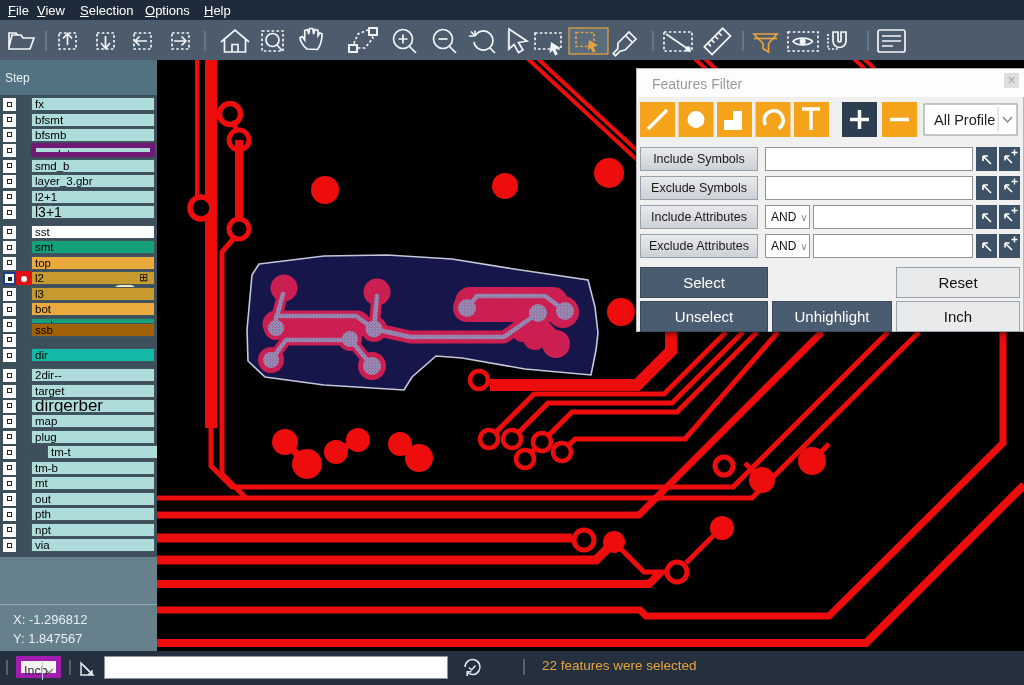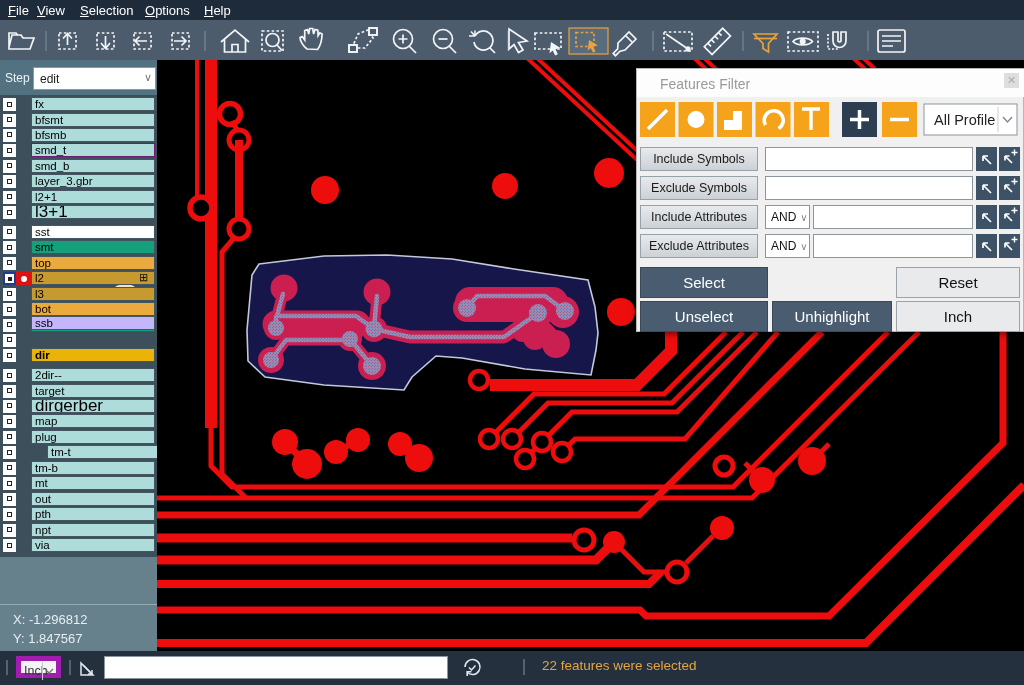--- a/index.html
+++ b/index.html
@@ -131,51 +131,47 @@
 
       <rect x="890" y="10" width="27" height="22" rx="2"></rect>
       <path d="M894 16 h19 M894 21 h19 M894 26 h11"></path>
       </g>
     </g>
   </svg>
   </div>
   <div id="lpanel">
     <div style="position:absolute;left:0;top:0px;width:160px;height:35px;background:#527181;text-decoration:underline;">
       <span style="position:absolute;left:5px;top:11px;color:#eaf2f5;font-size:12px;">Step</span>
-      <div style="position:absolute;left:33px;top:7px;width:123px;height:23px;background:#fff;border:1px solid #8a9aa5;">
-        <span style="position:absolute;left:6px;top:4px;font-size:12px;color:#222;">edit</span>
-        <span style="position:absolute;right:3px;top:3px;font-size:11px;color:#777;">∨</span>
-      </div>
     </div>
     <div id="rows">
 <div style="position:absolute;left:0px;top:35px;width:160px;height:462px;background:#3d4f5a;"></div>
 <div style="position:absolute;left:3px;top:38.0px;width:13px;height:13px;background:#fff;"></div>
 <div style="position:absolute;left:6.5px;top:41.5px;width:5px;height:5px;background:#fff;border:1.4px solid #222;"></div>
 <div style="position:absolute;left:31px;top:37.0px;width:124px;height:14.0px;background:#aedcda;border:1px solid #43555f;color:#000;font-size:11.5px;line-height:12px;padding-left:3px;white-space:nowrap;overflow:hidden;">fx</div>
 <div style="position:absolute;left:3px;top:53.5px;width:13px;height:13px;background:#fff;"></div>
 <div style="position:absolute;left:6.5px;top:57.0px;width:5px;height:5px;background:#fff;border:1.4px solid #222;"></div>
 <div style="position:absolute;left:31px;top:52.5px;width:124px;height:14.0px;background:#aedcda;border:1px solid #43555f;color:#000;font-size:11.5px;line-height:12px;padding-left:3px;white-space:nowrap;overflow:hidden;">bfsmt</div>
 <div style="position:absolute;left:3px;top:68.9px;width:13px;height:13px;background:#fff;"></div>
 <div style="position:absolute;left:6.5px;top:72.4px;width:5px;height:5px;background:#fff;border:1.4px solid #222;"></div>
 <div style="position:absolute;left:31px;top:67.9px;width:124px;height:14.0px;background:#aedcda;border:1px solid #43555f;color:#000;font-size:11.5px;line-height:12px;padding-left:3px;white-space:nowrap;overflow:hidden;">bfsmb</div>
 <div style="position:absolute;left:3px;top:84.4px;width:13px;height:13px;background:#fff;"></div>
 <div style="position:absolute;left:6.5px;top:87.9px;width:5px;height:5px;background:#fff;border:1.4px solid #222;"></div>
-<div style="position:absolute;left:31px;top:83.4px;width:124px;height:14.0px;background:#aedcda;border:1px solid #701a75;color:#000;font-size:11.5px;line-height:12px;padding-left:3px;white-space:nowrap;overflow:hidden;">smd_t</div>
+<div style="position:absolute;left:31px;top:83.4px;width:124px;height:14.0px;background:#aedcda;border:5px solid #701a75;color:#000;font-size:11.5px;line-height:12px;padding-left:3px;white-space:nowrap;overflow:hidden;">smd_t</div>
 <div style="position:absolute;left:3px;top:99.8px;width:13px;height:13px;background:#fff;"></div>
 <div style="position:absolute;left:6.5px;top:103.3px;width:5px;height:5px;background:#fff;border:1.4px solid #222;"></div>
 <div style="position:absolute;left:31px;top:98.8px;width:124px;height:14.0px;background:#aedcda;border:1px solid #43555f;color:#000;font-size:11.5px;line-height:12px;padding-left:3px;white-space:nowrap;overflow:hidden;">smd_b</div>
 <div style="position:absolute;left:3px;top:115.3px;width:13px;height:13px;background:#fff;"></div>
 <div style="position:absolute;left:6.5px;top:118.8px;width:5px;height:5px;background:#fff;border:1.4px solid #222;"></div>
 <div style="position:absolute;left:31px;top:114.3px;width:124px;height:14.0px;background:#aedcda;border:1px solid #43555f;color:#000;font-size:11.5px;line-height:12px;padding-left:3px;white-space:nowrap;overflow:hidden;">layer_3.gbr</div>
 <div style="position:absolute;left:3px;top:130.7px;width:13px;height:13px;background:#fff;"></div>
 <div style="position:absolute;left:6.5px;top:134.2px;width:5px;height:5px;background:#fff;border:1.4px solid #222;"></div>
 <div style="position:absolute;left:31px;top:129.7px;width:124px;height:14.0px;background:#aedcda;border:1px solid #43555f;color:#000;font-size:11.5px;line-height:12px;padding-left:3px;white-space:nowrap;overflow:hidden;">l2+1</div>
 <div style="position:absolute;left:3px;top:146.2px;width:13px;height:13px;background:#fff;"></div>
 <div style="position:absolute;left:6.5px;top:149.7px;width:5px;height:5px;background:#fff;border:1.4px solid #222;"></div>
-<div style="position:absolute;left:31px;top:145.2px;width:124px;height:14.0px;background:#aedcda;border:1px solid #43555f;color:#000;font-size:17px;line-height:12px;padding-left:3px;white-space:nowrap;overflow:hidden;">l3+1</div>
+<div style="position:absolute;left:31px;top:145.2px;width:124px;height:14.0px;background:#aedcda;border:1px solid #43555f;color:#000;font-size:14px;line-height:12px;padding-left:3px;white-space:nowrap;overflow:hidden;">l3+1</div>
 <div style="position:absolute;left:3px;top:165.8px;width:13px;height:13px;background:#fff;"></div>
 <div style="position:absolute;left:6.5px;top:169.3px;width:5px;height:5px;background:#fff;border:1.4px solid #222;"></div>
 <div style="position:absolute;left:31px;top:164.8px;width:124px;height:14.0px;background:#ffffff;border:1px solid #43555f;color:#000;font-size:11.5px;line-height:12px;padding-left:3px;white-space:nowrap;overflow:hidden;">sst</div>
 <div style="position:absolute;left:3px;top:181.2px;width:13px;height:13px;background:#fff;"></div>
 <div style="position:absolute;left:6.5px;top:184.7px;width:5px;height:5px;background:#fff;border:1.4px solid #222;"></div>
 <div style="position:absolute;left:31px;top:180.2px;width:124px;height:14.0px;background:#14a07b;border:1px solid #43555f;color:#000;font-size:11.5px;line-height:12px;padding-left:3px;white-space:nowrap;overflow:hidden;">smt</div>
 <div style="position:absolute;left:3px;top:196.7px;width:13px;height:13px;background:#fff;"></div>
 <div style="position:absolute;left:6.5px;top:200.2px;width:5px;height:5px;background:#fff;border:1.4px solid #222;"></div>
 <div style="position:absolute;left:31px;top:195.7px;width:124px;height:14.0px;background:#eaaa3d;border:1px solid #43555f;color:#000;font-size:11.5px;line-height:12px;padding-left:3px;white-space:nowrap;overflow:hidden;">top</div>
 <div style="position:absolute;left:16px;top:211.1px;width:15px;height:14.4px;background:#df1111;"></div>
@@ -189,24 +185,24 @@
 <div style="position:absolute;left:6.5px;top:231.1px;width:5px;height:5px;background:#fff;border:1.4px solid #222;"></div>
 <div style="position:absolute;left:31px;top:226.6px;width:124px;height:14.0px;background:#c79a2f;border:1px solid #43555f;color:#000;font-size:11.5px;line-height:12px;padding-left:3px;white-space:nowrap;overflow:hidden;">l3</div>
 <div style="position:absolute;left:3px;top:243.0px;width:13px;height:13px;background:#fff;"></div>
 <div style="position:absolute;left:6.5px;top:246.5px;width:5px;height:5px;background:#fff;border:1.4px solid #222;"></div>
 <div style="position:absolute;left:31px;top:242.0px;width:124px;height:14.0px;background:#eaaa3d;border:1px solid #43555f;color:#000;font-size:11.5px;line-height:12px;padding-left:3px;white-space:nowrap;overflow:hidden;">bot</div>
 <div style="position:absolute;left:3px;top:258.5px;width:13px;height:13px;background:#fff;"></div>
 <div style="position:absolute;left:6.5px;top:262.0px;width:5px;height:5px;background:#fff;border:1.4px solid #222;"></div>
 <div style="position:absolute;left:31px;top:257.5px;width:124px;height:14.0px;background:#14a07b;border:1px solid #43555f;color:#000;font-size:11.5px;line-height:12px;padding-left:3px;white-space:nowrap;overflow:hidden;">smb</div>
 <div style="position:absolute;left:3px;top:273.9px;width:13px;height:13px;background:#fff;"></div>
 <div style="position:absolute;left:6.5px;top:277.4px;width:5px;height:5px;background:#fff;border:1.4px solid #222;"></div>
-<div style="position:absolute;left:31px;top:256px;width:124px;height:14.0px;background:#c4b5fd;border:1px solid #43555f;color:#000;font-size:11.5px;line-height:12px;padding-left:3px;white-space:nowrap;overflow:hidden;">ssb</div>
+<div style="position:absolute;left:31px;top:263px;width:124px;height:14.0px;background:#a16207;border:1px solid #43555f;color:#000;font-size:11.5px;line-height:12px;padding-left:3px;white-space:nowrap;overflow:hidden;">ssb</div>
 <div style="position:absolute;left:3px;top:289.4px;width:13px;height:13px;background:#fff;"></div>
 <div style="position:absolute;left:6.5px;top:292.9px;width:5px;height:5px;background:#fff;border:1.4px solid #222;"></div>
-<div style="position:absolute;left:31px;top:288.4px;width:124px;height:14.0px;background:#eab308;border:1px solid #43555f;color:#000;font-size:11.5px;line-height:12px;padding-left:3px;white-space:nowrap;overflow:hidden;font-weight:bold;">dir</div>
+<div style="position:absolute;left:31px;top:288.4px;width:124px;height:14.0px;background:#14b8a6;border:1px solid #43555f;color:#000;font-size:11.5px;line-height:12px;padding-left:3px;white-space:nowrap;overflow:hidden;">dir</div>
 <div style="position:absolute;left:3px;top:309.0px;width:13px;height:13px;background:#fff;"></div>
 <div style="position:absolute;left:6.5px;top:312.5px;width:5px;height:5px;background:#fff;border:1.4px solid #222;"></div>
 <div style="position:absolute;left:31px;top:308.0px;width:124px;height:14.0px;background:#aedcda;border:1px solid #43555f;color:#000;font-size:11.5px;line-height:12px;padding-left:3px;white-space:nowrap;overflow:hidden;">2dir--</div>
 <div style="position:absolute;left:3px;top:324.5px;width:13px;height:13px;background:#fff;"></div>
 <div style="position:absolute;left:6.5px;top:328.0px;width:5px;height:5px;background:#fff;border:1.4px solid #222;"></div>
 <div style="position:absolute;left:31px;top:323.5px;width:124px;height:14.0px;background:#aedcda;border:1px solid #43555f;color:#000;font-size:11.5px;line-height:12px;padding-left:3px;white-space:nowrap;overflow:hidden;">target</div>
 <div style="position:absolute;left:3px;top:339.9px;width:13px;height:13px;background:#fff;"></div>
 <div style="position:absolute;left:6.5px;top:343.4px;width:5px;height:5px;background:#fff;border:1.4px solid #222;"></div>
 <div style="position:absolute;left:31px;top:338.9px;width:124px;height:14.0px;background:#aedcda;border:1px solid #43555f;color:#000;font-size:17px;line-height:12px;padding-left:3px;white-space:nowrap;overflow:hidden;">dirgerber</div>
 <div style="position:absolute;left:3px;top:355.4px;width:13px;height:13px;background:#fff;"></div>
@@ -356,21 +352,21 @@
 <circle cx="350" cy="339" r="8" fill="url(#ht)" stroke="none"></circle>
 <circle cx="372" cy="366" r="9" fill="url(#ht)" stroke="none"></circle>
 <circle cx="467" cy="308" r="9" fill="url(#ht)" stroke="none"></circle>
 <circle cx="538" cy="313" r="9" fill="url(#ht)" stroke="none"></circle>
 <circle cx="565" cy="311" r="9" fill="url(#ht)" stroke="none"></circle>
 </g>
 </svg>
 </div>
   <div id="dialog">
     <div style="position:absolute;left:0;top:0;width:388px;height:28px;background:#fdfdfd;"></div>
-    <div style="position:absolute;left:15px;top:7px;color:#9a9a9a;font-size:14px;margin-left:8px;">Features Filter</div>
+    <div style="position:absolute;left:15px;top:7px;color:#9a9a9a;font-size:14px;">Features Filter</div>
     <div style="position:absolute;right:4px;top:4px;width:15px;height:15px;background:#dedede;color:#aaa;font-size:11px;text-align:center;line-height:15px;">✕</div>
     <svg width="388" height="264" viewBox="0 0 388 264" style="position:absolute;left:0;top:0">
       <g>
         <rect x="3" y="33" width="35" height="35" fill="#f5a31b"></rect>
         <line x1="11" y1="60" x2="30" y2="41" stroke="#fff" stroke-width="3.5"></line>
         <rect x="41.5" y="33" width="35" height="35" fill="#f5a31b"></rect>
         <circle cx="59" cy="50.5" r="8.5" fill="#fff"></circle>
         <rect x="80" y="33" width="35" height="35" fill="#f5a31b"></rect>
         <path d="M87 61 v-10 h9 v-9 h9 v19 Z" fill="#fff"></path>
         <rect x="118.5" y="33" width="35" height="35" fill="#f5a31b"></rect>

